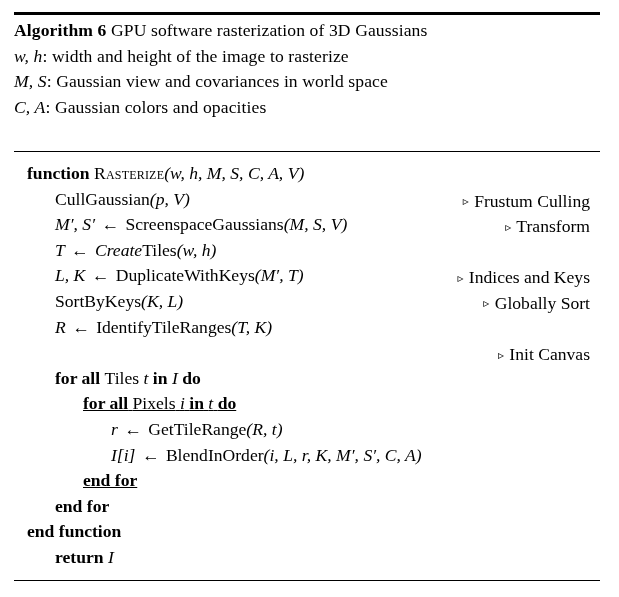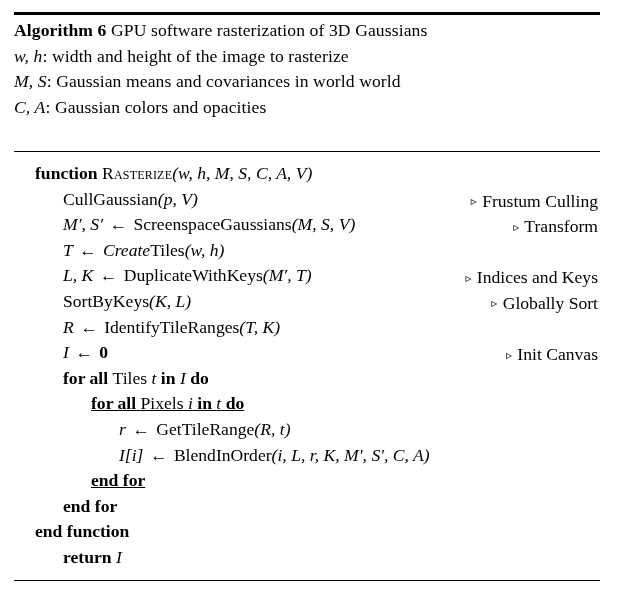--- a/index.html
+++ b/index.html
@@ -48,21 +48,21 @@
     white-space: nowrap;
     letter-spacing: 0.1px;
   }
   .b  { font-weight: bold; }
   .it { font-style: italic; }
   .rm { font-style: normal; font-weight: normal; }
 
   
   .body-block {
     position: absolute;
-    left: 12px;
+    left: 4px;
     top: 161px;
     width: 592px;
   }
   .code-line {
     position: relative;
     font-size: 17.6px;
     line-height: 25.6px;
     height: 25.6px;
     white-space: nowrap;
   }
@@ -115,21 +115,21 @@
 
     <div class="header-line">
       <span class="b">Algorithm 6</span><span class="rm">&nbsp;</span><span class="rm">GPU software rasterization of 3D Gaussians</span>
     </div>
 
     <div class="header-line">
       <span class="it">w, h</span><span class="rm">:</span><span class="rm">&nbsp;</span><span class="rm">width and height of the image to rasterize</span>
     </div>
 
     <div class="header-line">
-      <span class="it">M, S</span><span class="rm">:</span><span class="rm">&nbsp;</span><span class="rm">Gaussian means and covariances in world world</span>
+      <span class="it">M, S</span><span class="rm">:</span><span class="rm">&nbsp;</span><span class="rm">Gaussian view and covariances in world space</span>
     </div>
 
     <div class="header-line">
       <span class="it">C, A</span><span class="rm">:</span><span class="rm">&nbsp;</span><span class="rm">Gaussian colors and opacities</span>
     </div>
 
 
   </div>
 
   <div class="rule rule-mid"></div>
@@ -142,21 +142,21 @@
       </span>
     </div>
 
     <div id="code-lines">
         <div class="code-line"><span class="code-main ind1"><span class="rm">CullGaussian</span><span class="it">(</span><span class="it">p</span><span class="it">,</span><span class="it"> </span><span class="it">V</span><span class="it">)</span></span><span class="comment"><span class="tri">▹</span><span> Frustum Culling</span></span></div>
         <div class="code-line"><span class="code-main ind1"><span class="it">M</span><span class="it">′</span><span class="it">,</span><span class="it"> </span><span class="it">S</span><span class="it">′</span><span class="it"> </span><span class="arrow">←</span><span class="it"> </span><span class="rm">ScreenspaceGaussians</span><span class="it">(</span><span class="it">M</span><span class="it">,</span><span class="it"> </span><span class="it">S</span><span class="it">,</span><span class="it"> </span><span class="it">V</span><span class="it">)</span></span><span class="comment"><span class="tri">▹</span><span> Transform</span></span></div>
         <div class="code-line"><span class="code-main ind1"><span class="it">T</span><span class="it"> </span><span class="arrow">←</span><span class="it"> </span><span class="it">C</span><span class="it">r</span><span class="it">e</span><span class="it">a</span><span class="it">t</span><span class="it">e</span><span class="rm">Tiles</span><span class="it">(</span><span class="it">w</span><span class="it">,</span><span class="it"> </span><span class="it">h</span><span class="it">)</span></span></div>
         <div class="code-line"><span class="code-main ind1"><span class="it">L</span><span class="it">,</span><span class="it"> </span><span class="it">K</span><span class="it"> </span><span class="arrow">←</span><span class="it"> </span><span class="rm">DuplicateWithKeys</span><span class="it">(</span><span class="it">M</span><span class="it">′</span><span class="it">,</span><span class="it"> </span><span class="it">T</span><span class="it">)</span></span><span class="comment"><span class="tri">▹</span><span> Indices and Keys</span></span></div>
         <div class="code-line"><span class="code-main ind1"><span class="rm">SortByKeys</span><span class="it">(</span><span class="it">K</span><span class="it">,</span><span class="it"> </span><span class="it">L</span><span class="it">)</span></span><span class="comment"><span class="tri">▹</span><span> Globally Sort</span></span></div>
         <div class="code-line"><span class="code-main ind1"><span class="it">R</span><span class="it"> </span><span class="arrow">←</span><span class="it"> </span><span class="rm">IdentifyTileRanges</span><span class="it">(</span><span class="it">T</span><span class="it">,</span><span class="it"> </span><span class="it">K</span><span class="it">)</span></span></div>
-        <div class="code-line"><span class="code-main ind1"><span class="it">I</span><span class="it"> </span><span class="arrow">←</span><span class="it"> </span><span class="b">0</span></span><span class="comment"><span class="tri">▹</span><span> Init Canvas</span></span></div>
+        <div class="code-line"><span class="comment"><span class="tri">▹</span><span> Init Canvas</span></span></div>
         <div class="code-line"><span class="code-main ind1"><span class="b">for all</span><span class="it"> </span><span class="rm">Tiles</span><span class="it"> </span><span class="it">t</span><span class="it"> </span><span class="b">in</span><span class="it"> </span><span class="it">I</span><span class="it"> </span><span class="b">do</span></span></div>
         <div class="code-line"><span class="code-main ind2"><span class="b">for all</span><span class="it"> </span><span class="rm">Pixels</span><span class="it"> </span><span class="it">i</span><span class="it"> </span><span class="b">in</span><span class="it"> </span><span class="it">t</span><span class="it"> </span><span class="b">do</span></span></div>
         <div class="code-line"><span class="code-main ind3"><span class="it">r</span><span class="it"> </span><span class="arrow">←</span><span class="it"> </span><span class="rm">GetTileRange</span><span class="it">(</span><span class="it">R</span><span class="it">,</span><span class="it"> </span><span class="it">t</span><span class="it">)</span></span></div>
         <div class="code-line"><span class="code-main ind3"><span class="it">I</span><span class="it">[</span><span class="it">i</span><span class="it">]</span><span class="it"> </span><span class="arrow">←</span><span class="it"> </span><span class="rm">BlendInOrder</span><span class="it">(</span><span class="it">i</span><span class="it">,</span><span class="it"> </span><span class="it">L</span><span class="it">,</span><span class="it"> </span><span class="it">r</span><span class="it">,</span><span class="it"> </span><span class="it">K</span><span class="it">,</span><span class="it"> </span><span class="it">M</span><span class="it">′</span><span class="it">,</span><span class="it"> </span><span class="it">S</span><span class="it">′</span><span class="it">,</span><span class="it"> </span><span class="it">C</span><span class="it">,</span><span class="it"> </span><span class="it">A</span><span class="it">)</span></span></div>
         <div class="code-line"><span class="code-main ind2"><span class="b">end for</span></span></div>
         <div class="code-line"><span class="code-main ind1"><span class="b">end for</span></span></div>
         <div class="code-line"><span class="code-main ind0"><span class="b">end function</span></span></div>
         <div class="code-line"><span class="code-main ind1"><span class="b">return</span><span class="it"> </span><span class="it">I</span></span></div>
       </div>
 

